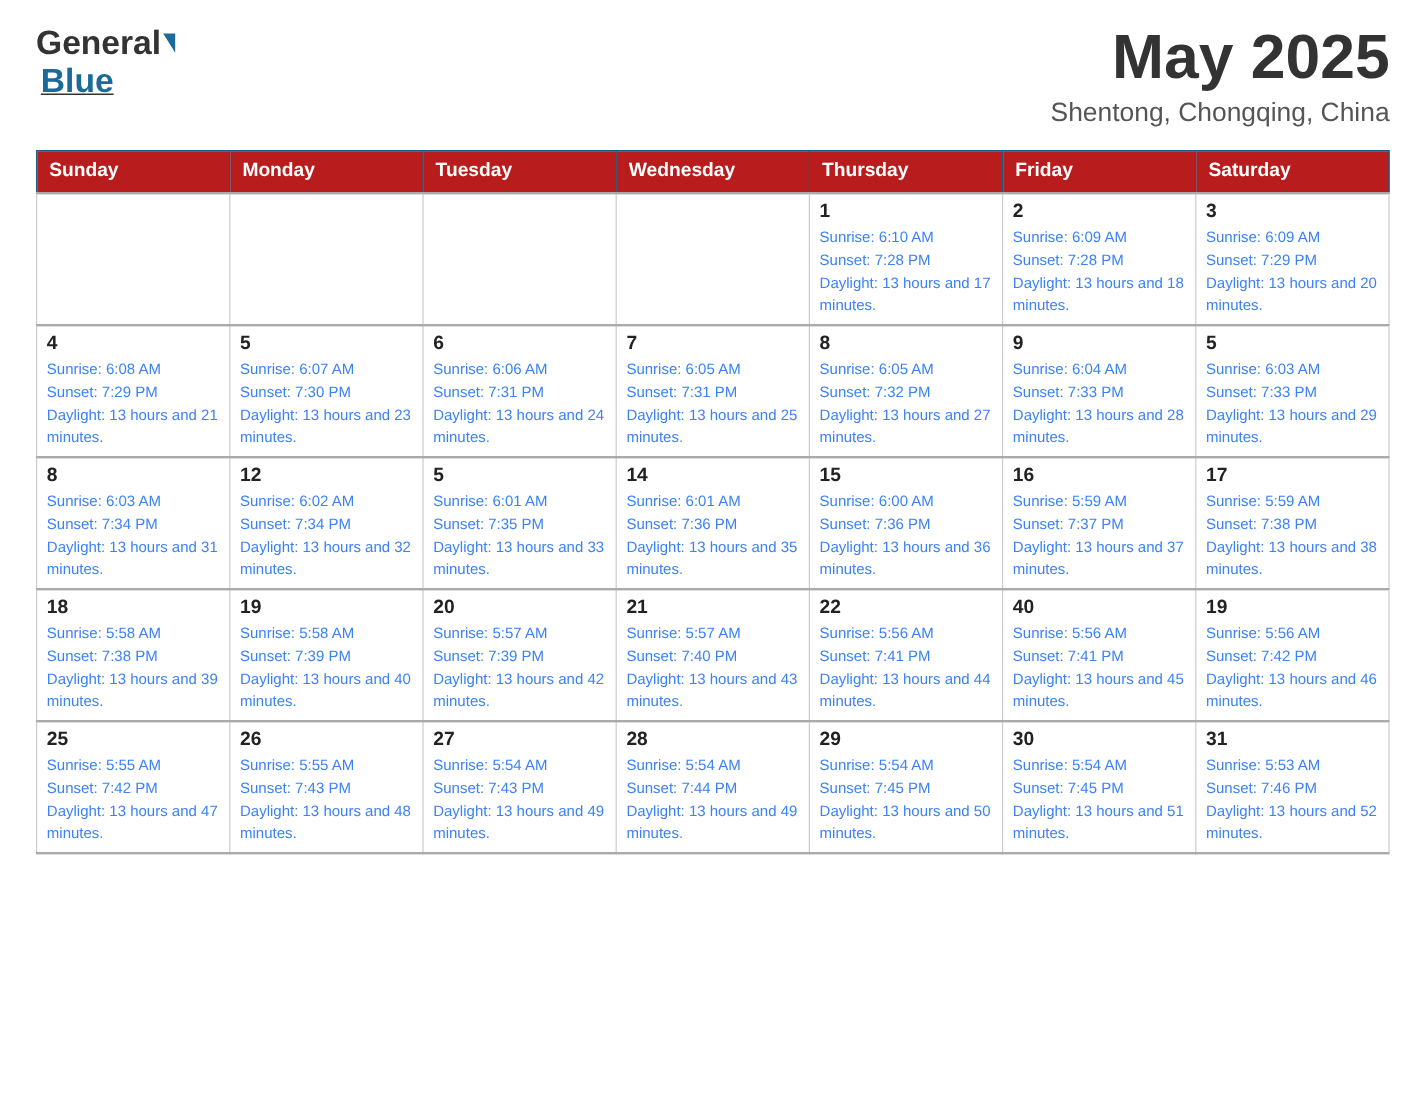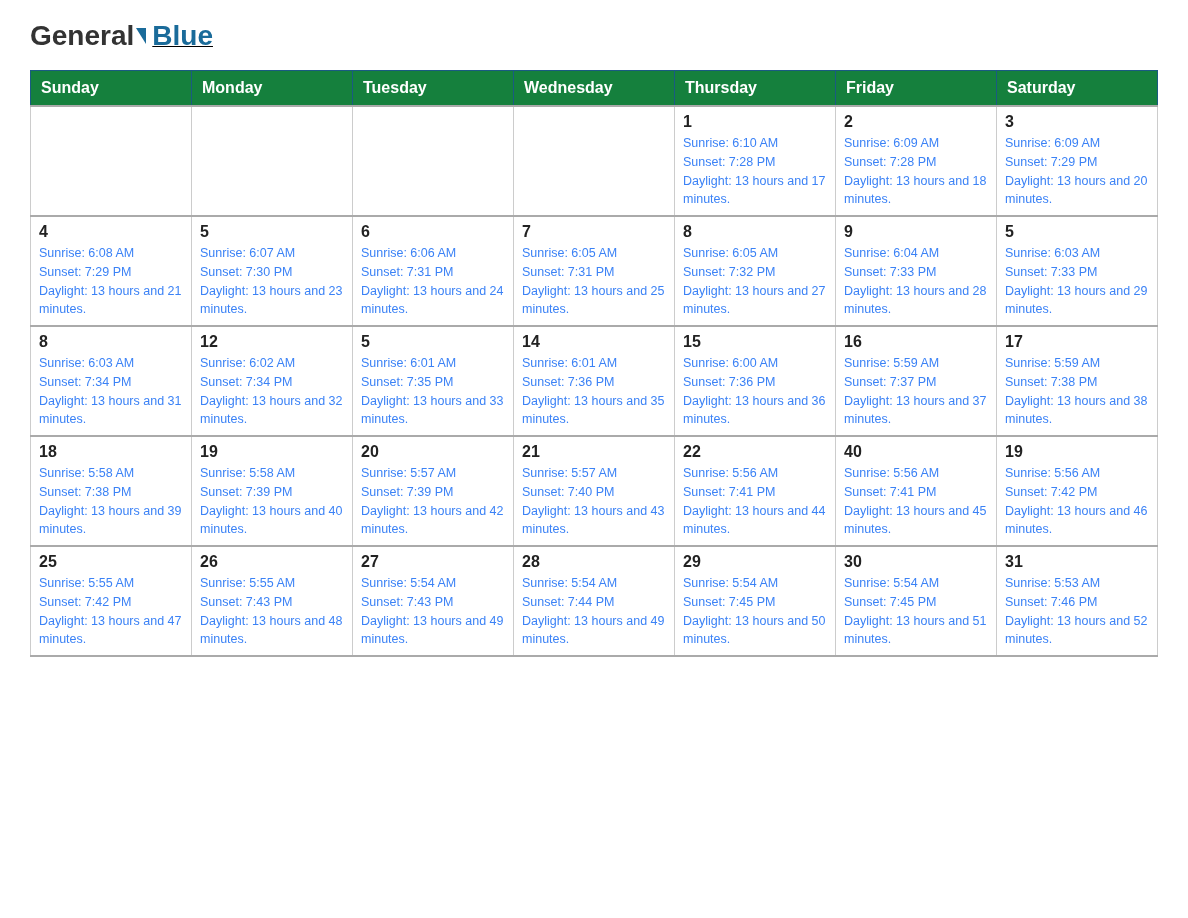--- a/index.html
+++ b/index.html
@@ -11,21 +11,21 @@
       min-height: 918px;
     }
     .header {
       display: flex;
       justify-content: space-between;
       align-items: flex-start;
       margin-bottom: 18px;
     }
     .logo {
       display: flex;
-      flex-direction: row;
+      flex-direction: column;
       align-items: flex-start;
     }
     .logo-text {
       display: flex;
       align-items: center;
       font-size: 28px;
       font-weight: bold;
       color: #333;
     }
     .logo-general { color: #333; }
@@ -57,21 +57,21 @@
       font-size: 22px;
       color: #555;
       margin-top: 4px;
     }
     .calendar {
       width: 100%;
       border-collapse: collapse;
       border: 1px solid #aaa;
     }
     .calendar th {
-      background-color: #15803d;
+      background-color: #b91c1c;
       color: #fff;
       padding: 8px 10px;
       font-size: 16px;
       font-weight: bold;
       text-align: left;
       border: 1px solid #1a5a82;
     }
     .calendar td {
       vertical-align: top;
       padding: 6px 8px;
@@ -107,20 +107,24 @@
   <div class="logo">
     <div class="logo-text">
       <span class="logo-general">General</span>
       <span class="logo-triangle"></span>
       <br>
     </div>
     <div style="margin-left:4px;text-decoration:underline;">
       <span class="logo-blue">Blue</span>
     </div>
   </div>
+  <div class="title-section">
+    <div class="month-title">May 2025</div>
+    <div class="location">Shentong, Chongqing, China</div>
+  </div>
 </div>
 
 <table class="calendar">
   <thead>
     <tr>
     <th>Sunday</th>
         <th>Monday</th>
         <th>Tuesday</th>
         <th>Wednesday</th>
         <th>Thursday</th>

